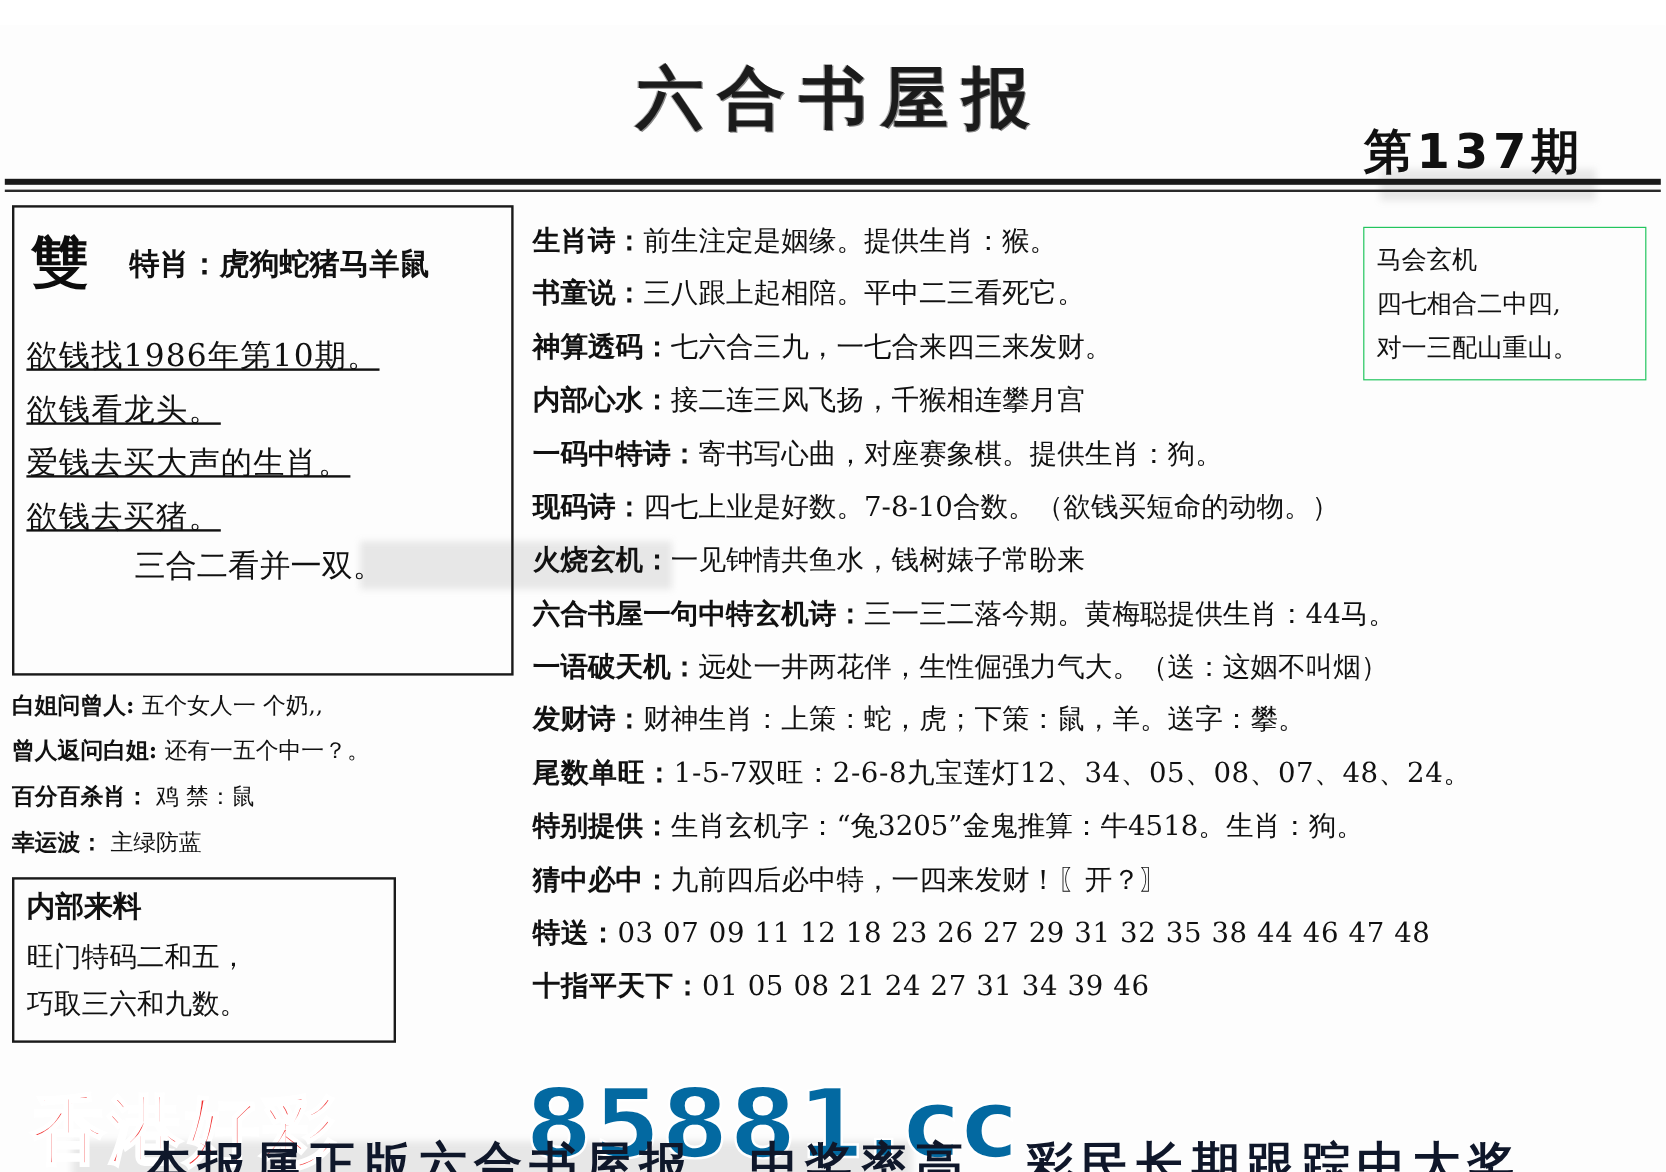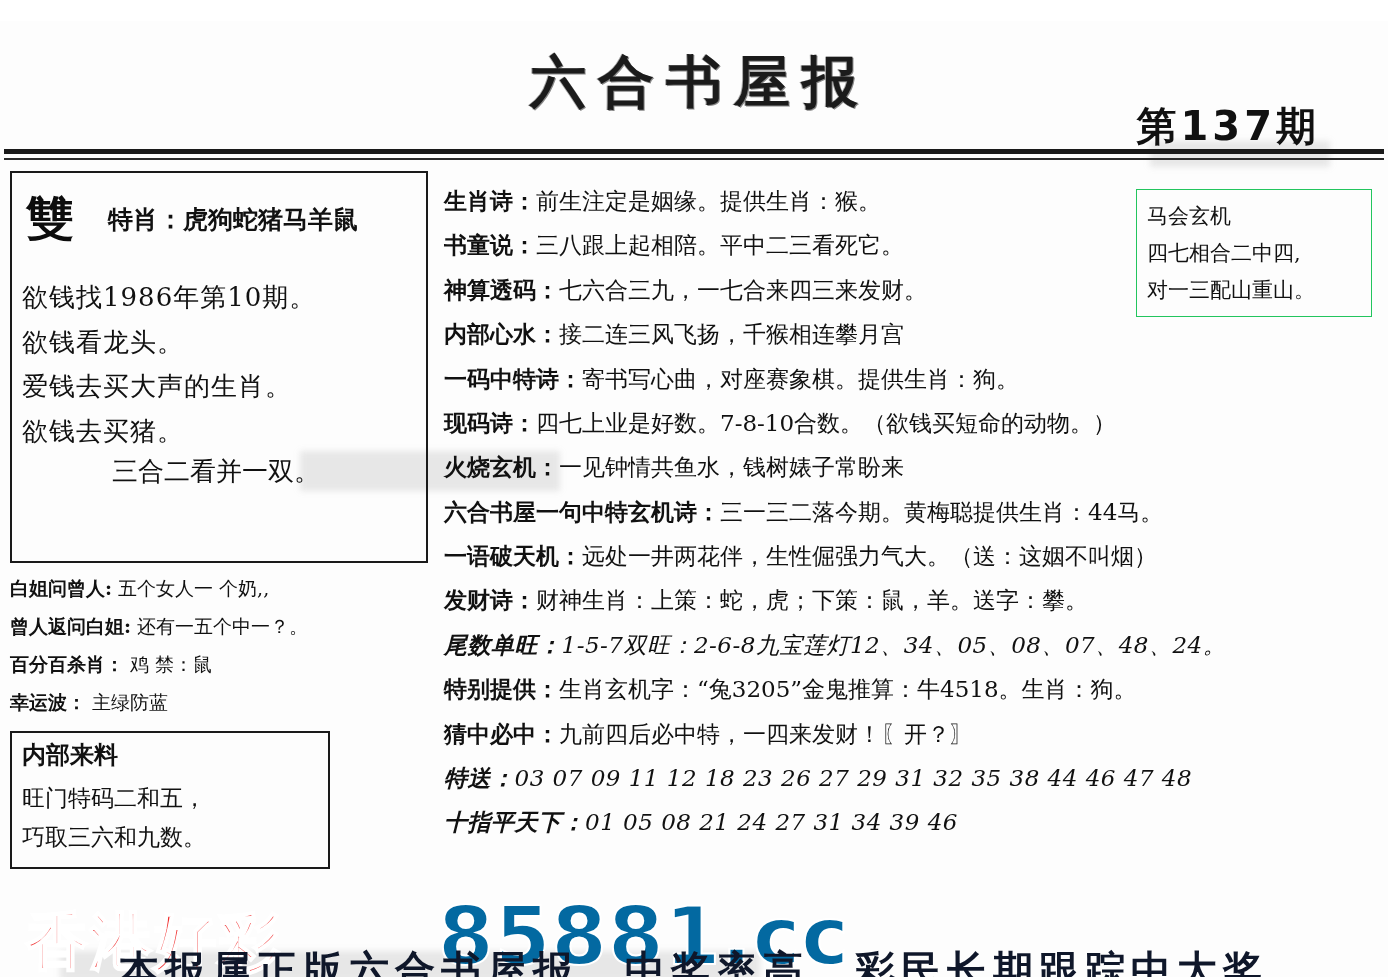--- a/index.html
+++ b/index.html
@@ -102,20 +102,21 @@
   .special-line .lbl {
     font-weight: bold;
   }
   .lucky-lines {
     margin-top: 96px;
   }
   .lucky-lines div {
     font-size: 26px;
     line-height: 1.72;
     letter-spacing: 1px;
+    text-decoration: underline;
   }
   .append-1 {
     font-size: 26px;
     margin-top: 14px;
     text-indent: 30px;
   }
   .append-2 {
     font-size: 26px;
     text-indent: 90px;
   }
@@ -158,21 +159,20 @@
   .rline {
     font-size: 23px;
     line-height: 1.93;
     white-space: nowrap;
   }
   .rline .lbl {
     font-weight: bold;
   }
   .rline.nums {
     letter-spacing: 0.5px;
-    font-style: italic;
   }
 
   
   .horse-box {
     position: absolute;
     right: 16px;
     top: 168px;
     width: 236px;
     border: 1px solid #22c55e;
     padding: 8px 10px;

